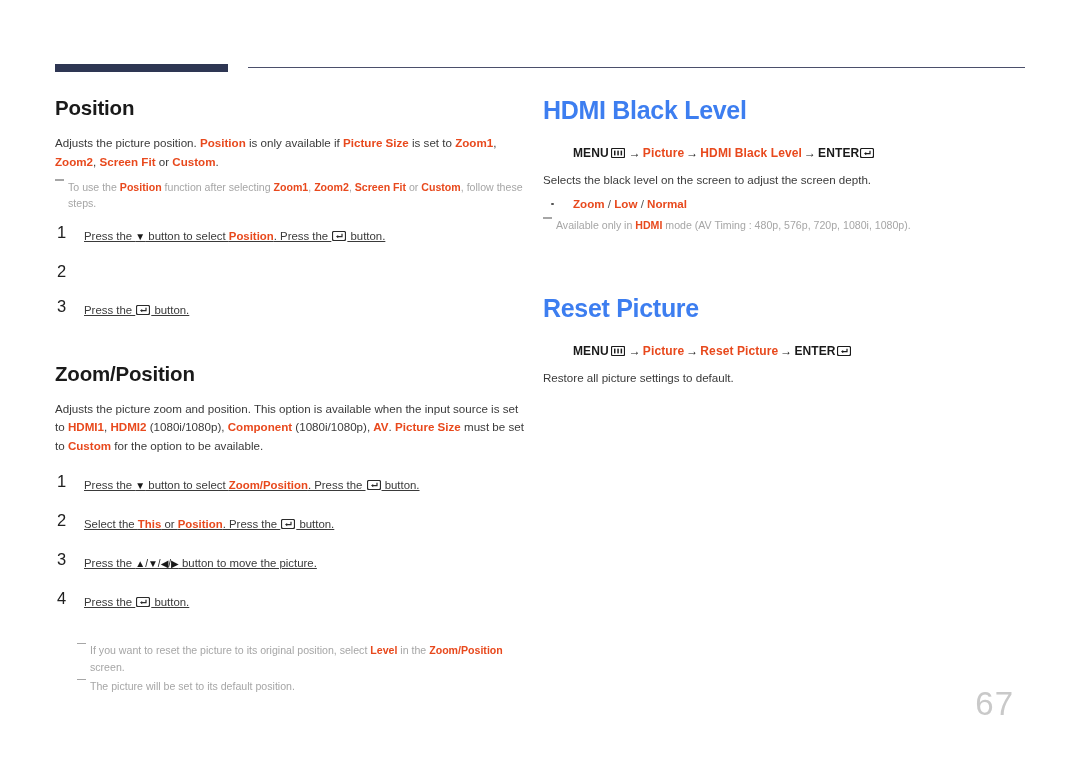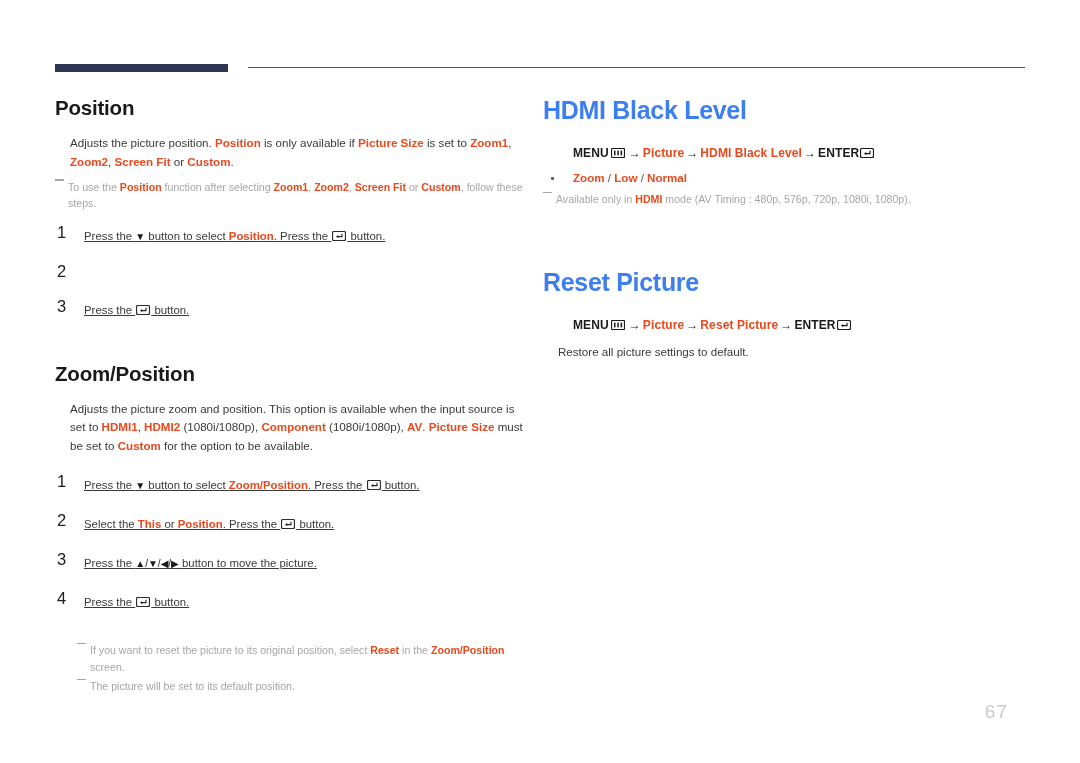--- a/index.html
+++ b/index.html
@@ -77,21 +77,21 @@
     color: #3d7ef0;
     margin: 0 0 21px 0;
     letter-spacing: -0.3px;
   }
 
   
   p.body {
     font-size: 11.6px;
     line-height: 1.62;
     color: #3a3a3a;
-    margin: 0 0 7px 15px;
+    margin: 0 0 7px 0;
   }
   .hl { color: #e8491d; font-weight: bold; }
 
   
   .note {
     font-size: 10.6px;
     line-height: 1.55;
     color: #a6a6a6;
     margin: 3px 0 3px 0;
     padding-left: 13px;
@@ -181,23 +181,23 @@
   }
   .arrow-glyph {
     font-size: 10px;
     letter-spacing: 0;
     color: #1a1a1a;
   }
 
   
   .pageno {
     position: absolute;
-    right: 64px;
+    right: 58px;
     bottom: 40px;
-    font-size: 19px;
+    font-size: 33px;
     color: #c9c9c9;
     font-weight: normal;
     letter-spacing: 1px;
   }
 </style>
 </head>
 <body>
 
 <div class="page">
 
@@ -281,21 +281,21 @@
               <rect x="0.5" y="0.5" width="13" height="9" rx="1.4" fill="none" stroke="#2b2b2b" stroke-width="1.2"></rect>
               <path d="M10 2.8 L10 5.6 L5.2 5.6" fill="none" stroke="#2b2b2b" stroke-width="1.2"></path>
               <path d="M6.2 4.0 L4.0 5.6 L6.2 7.2 Z" fill="#2b2b2b"></path>
             </svg></span><span> button.</span></span>
     </div>
 
     <div style="height:8px"></div>
 
     <div style="padding-left:22px">
       <p class="note">
-        <span class="dash"></span><span>If you want to reset the picture to its original position, select </span><span class="hl-strong">Reset</span><span> in the </span><span class="hl-strong">Zoom/Position</span><span> screen.</span>
+        <span class="dash"></span><span>If you want to reset the picture to its original position, select </span><span class="hl-strong">Level</span><span> in the </span><span class="hl-strong">Zoom/Position</span><span> screen.</span>
       </p>
       <p class="note">
         <span class="dash"></span><span>The picture will be set to its default position.</span>
       </p>
     </div>
 
   </div>
 
   <div class="col-right">
 
@@ -307,20 +307,21 @@
             <rect x="3" y="2.6" width="1.5" height="4.8" fill="#1a1a1a"></rect>
             <rect x="6.3" y="2.6" width="1.5" height="4.8" fill="#1a1a1a"></rect>
             <rect x="9.6" y="2.6" width="1.5" height="4.8" fill="#1a1a1a"></rect>
           </svg></span><span class="arrow">→</span><span class="mi">Picture</span><span class="arrow">→</span><span class="mi">HDMI Black Level</span><span class="arrow">→</span><span>ENTER</span><span class="icon-enter"><svg width="14" height="10" viewBox="0 0 14 10">
             <rect x="0.5" y="0.5" width="13" height="9" rx="1.4" fill="none" stroke="#1a1a1a" stroke-width="1.2"></rect>
             <path d="M10 2.8 L10 5.6 L5.2 5.6" fill="none" stroke="#1a1a1a" stroke-width="1.2"></path>
             <path d="M6.2 4.0 L4.0 5.6 L6.2 7.2 Z" fill="#1a1a1a"></path>
           </svg></span>
     </p>
 
+    <p class="body">Selects the black level on the screen to adjust the screen depth.</p>
 
     <p class="bullet">
       <span class="dot"></span><span>Zoom</span><span class="sep"> / </span><span>Low</span><span class="sep"> / </span><span>Normal</span>
     </p>
 
     <p class="note">
       <span class="dash"></span><span>Available only in </span><span class="hl-strong">HDMI</span><span> mode (AV Timing : 480p, 576p, 720p, 1080i, 1080p).</span>
     </p>
 
     <div style="height:58px"></div>

